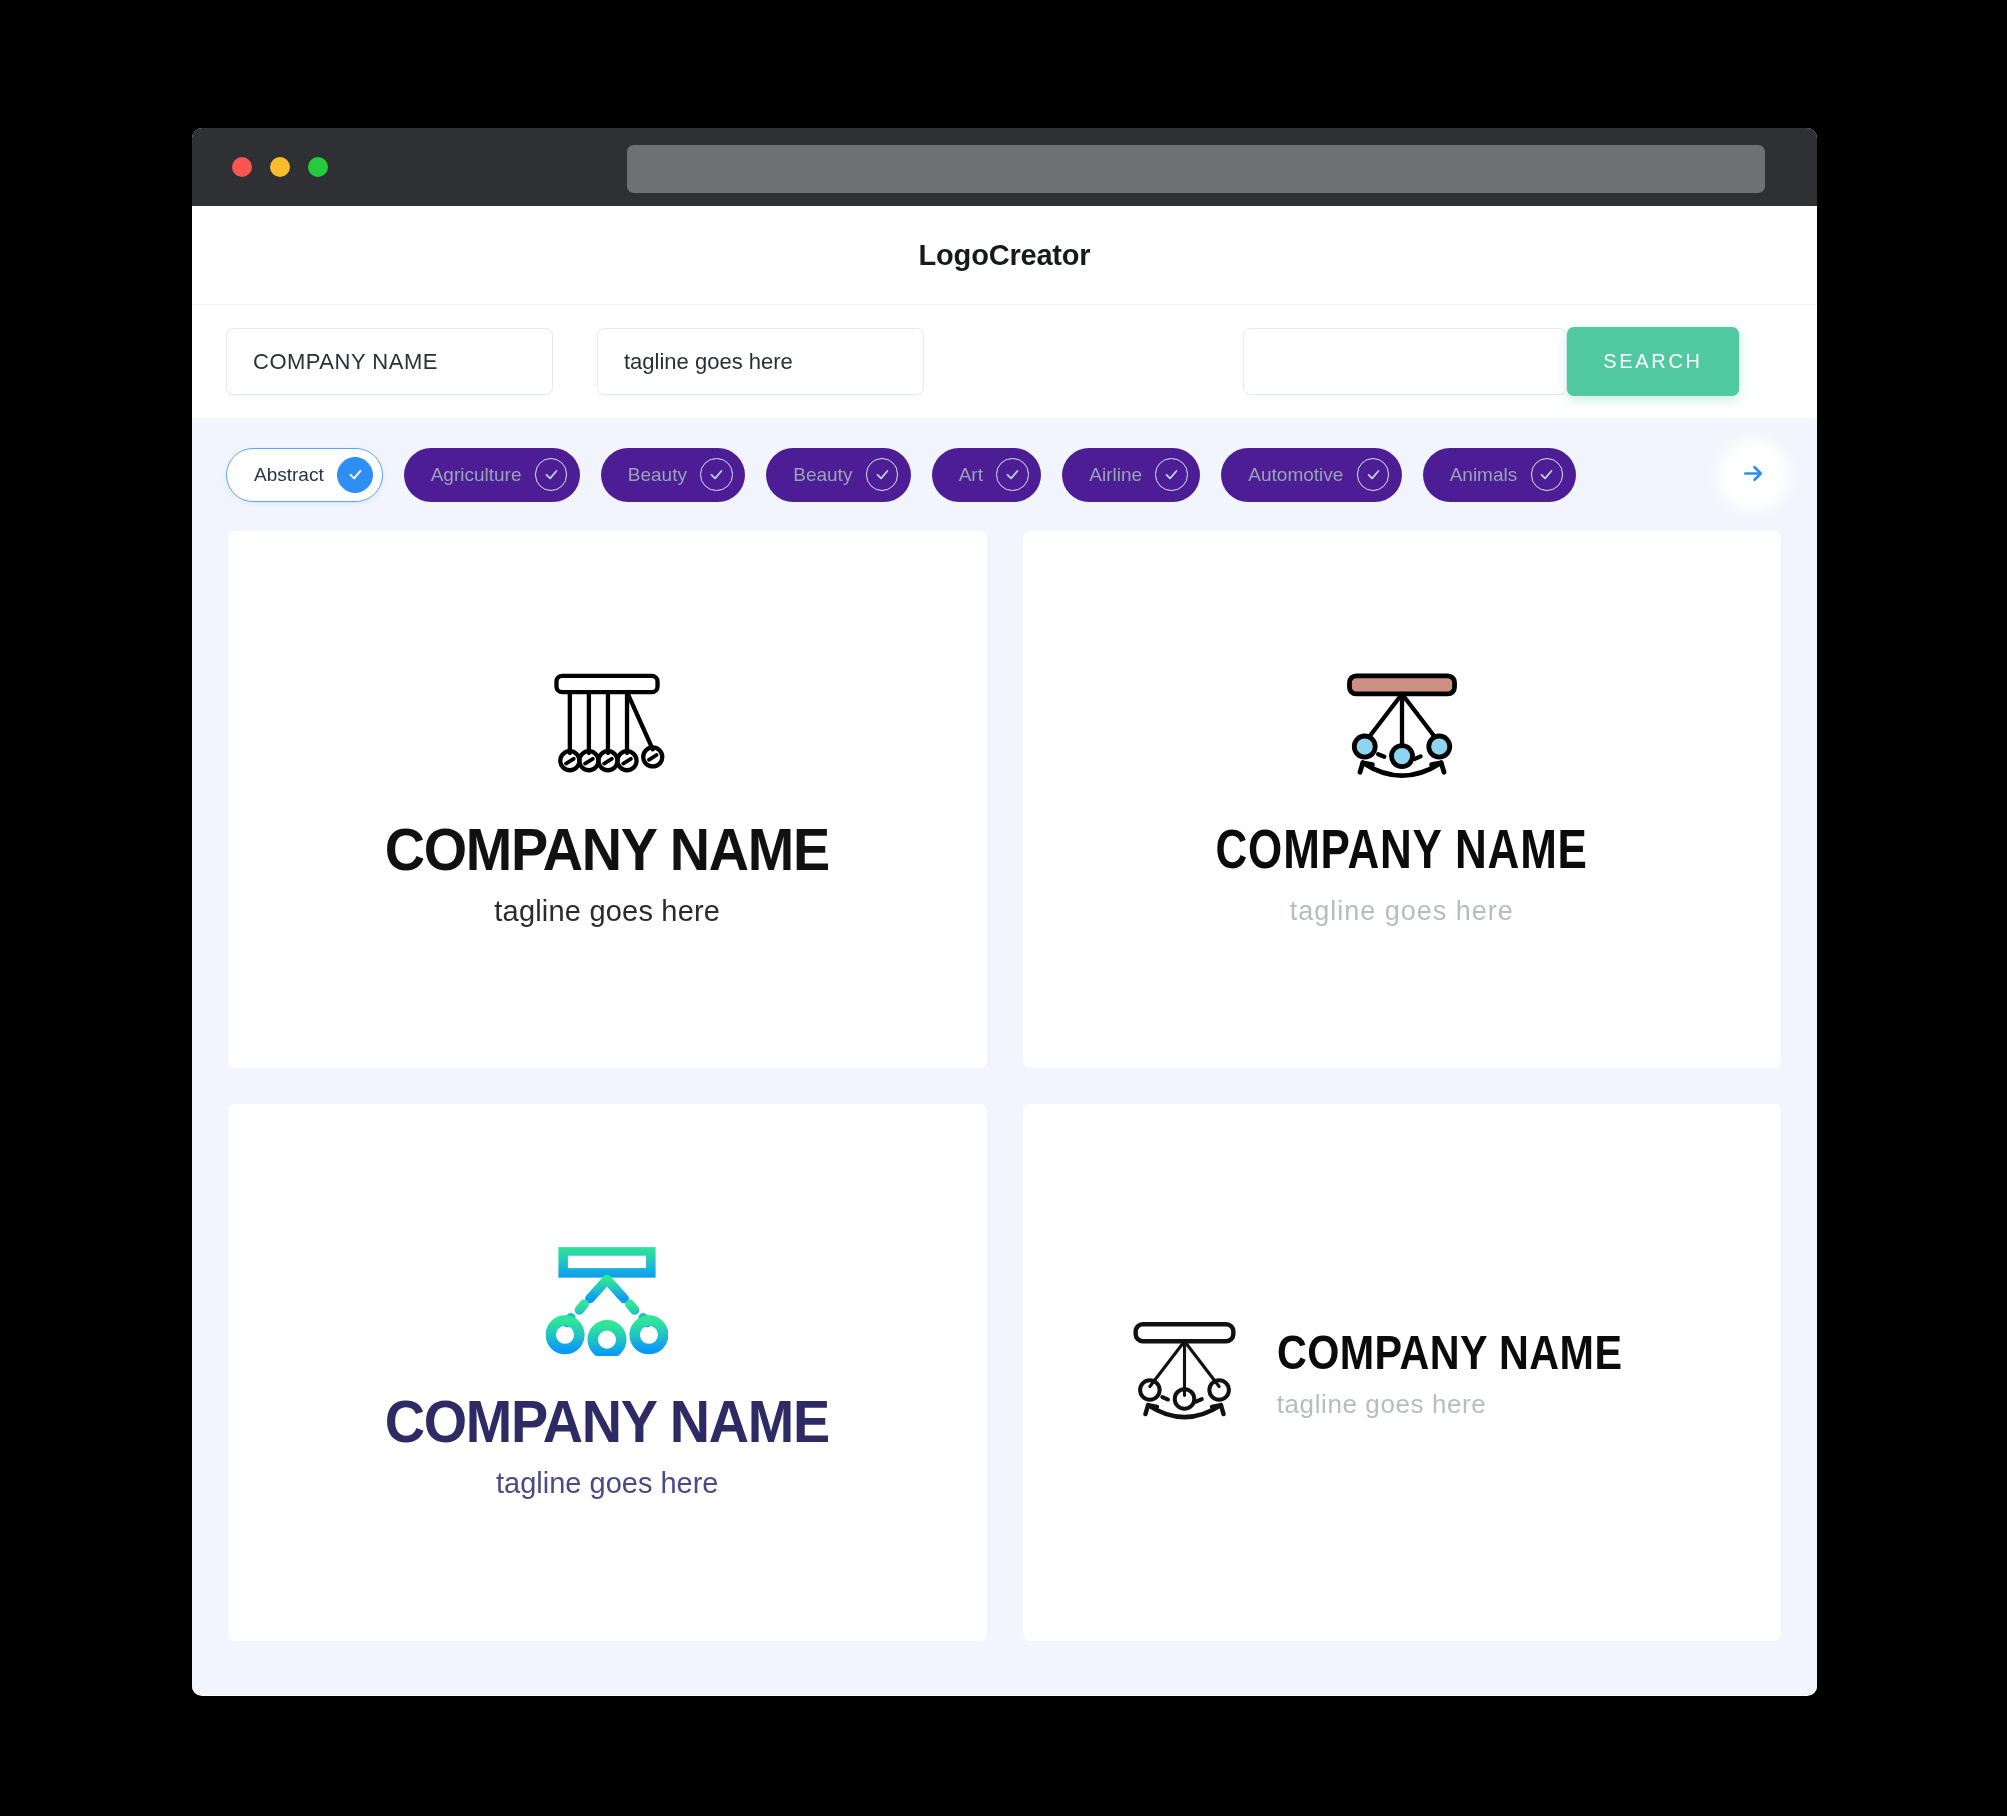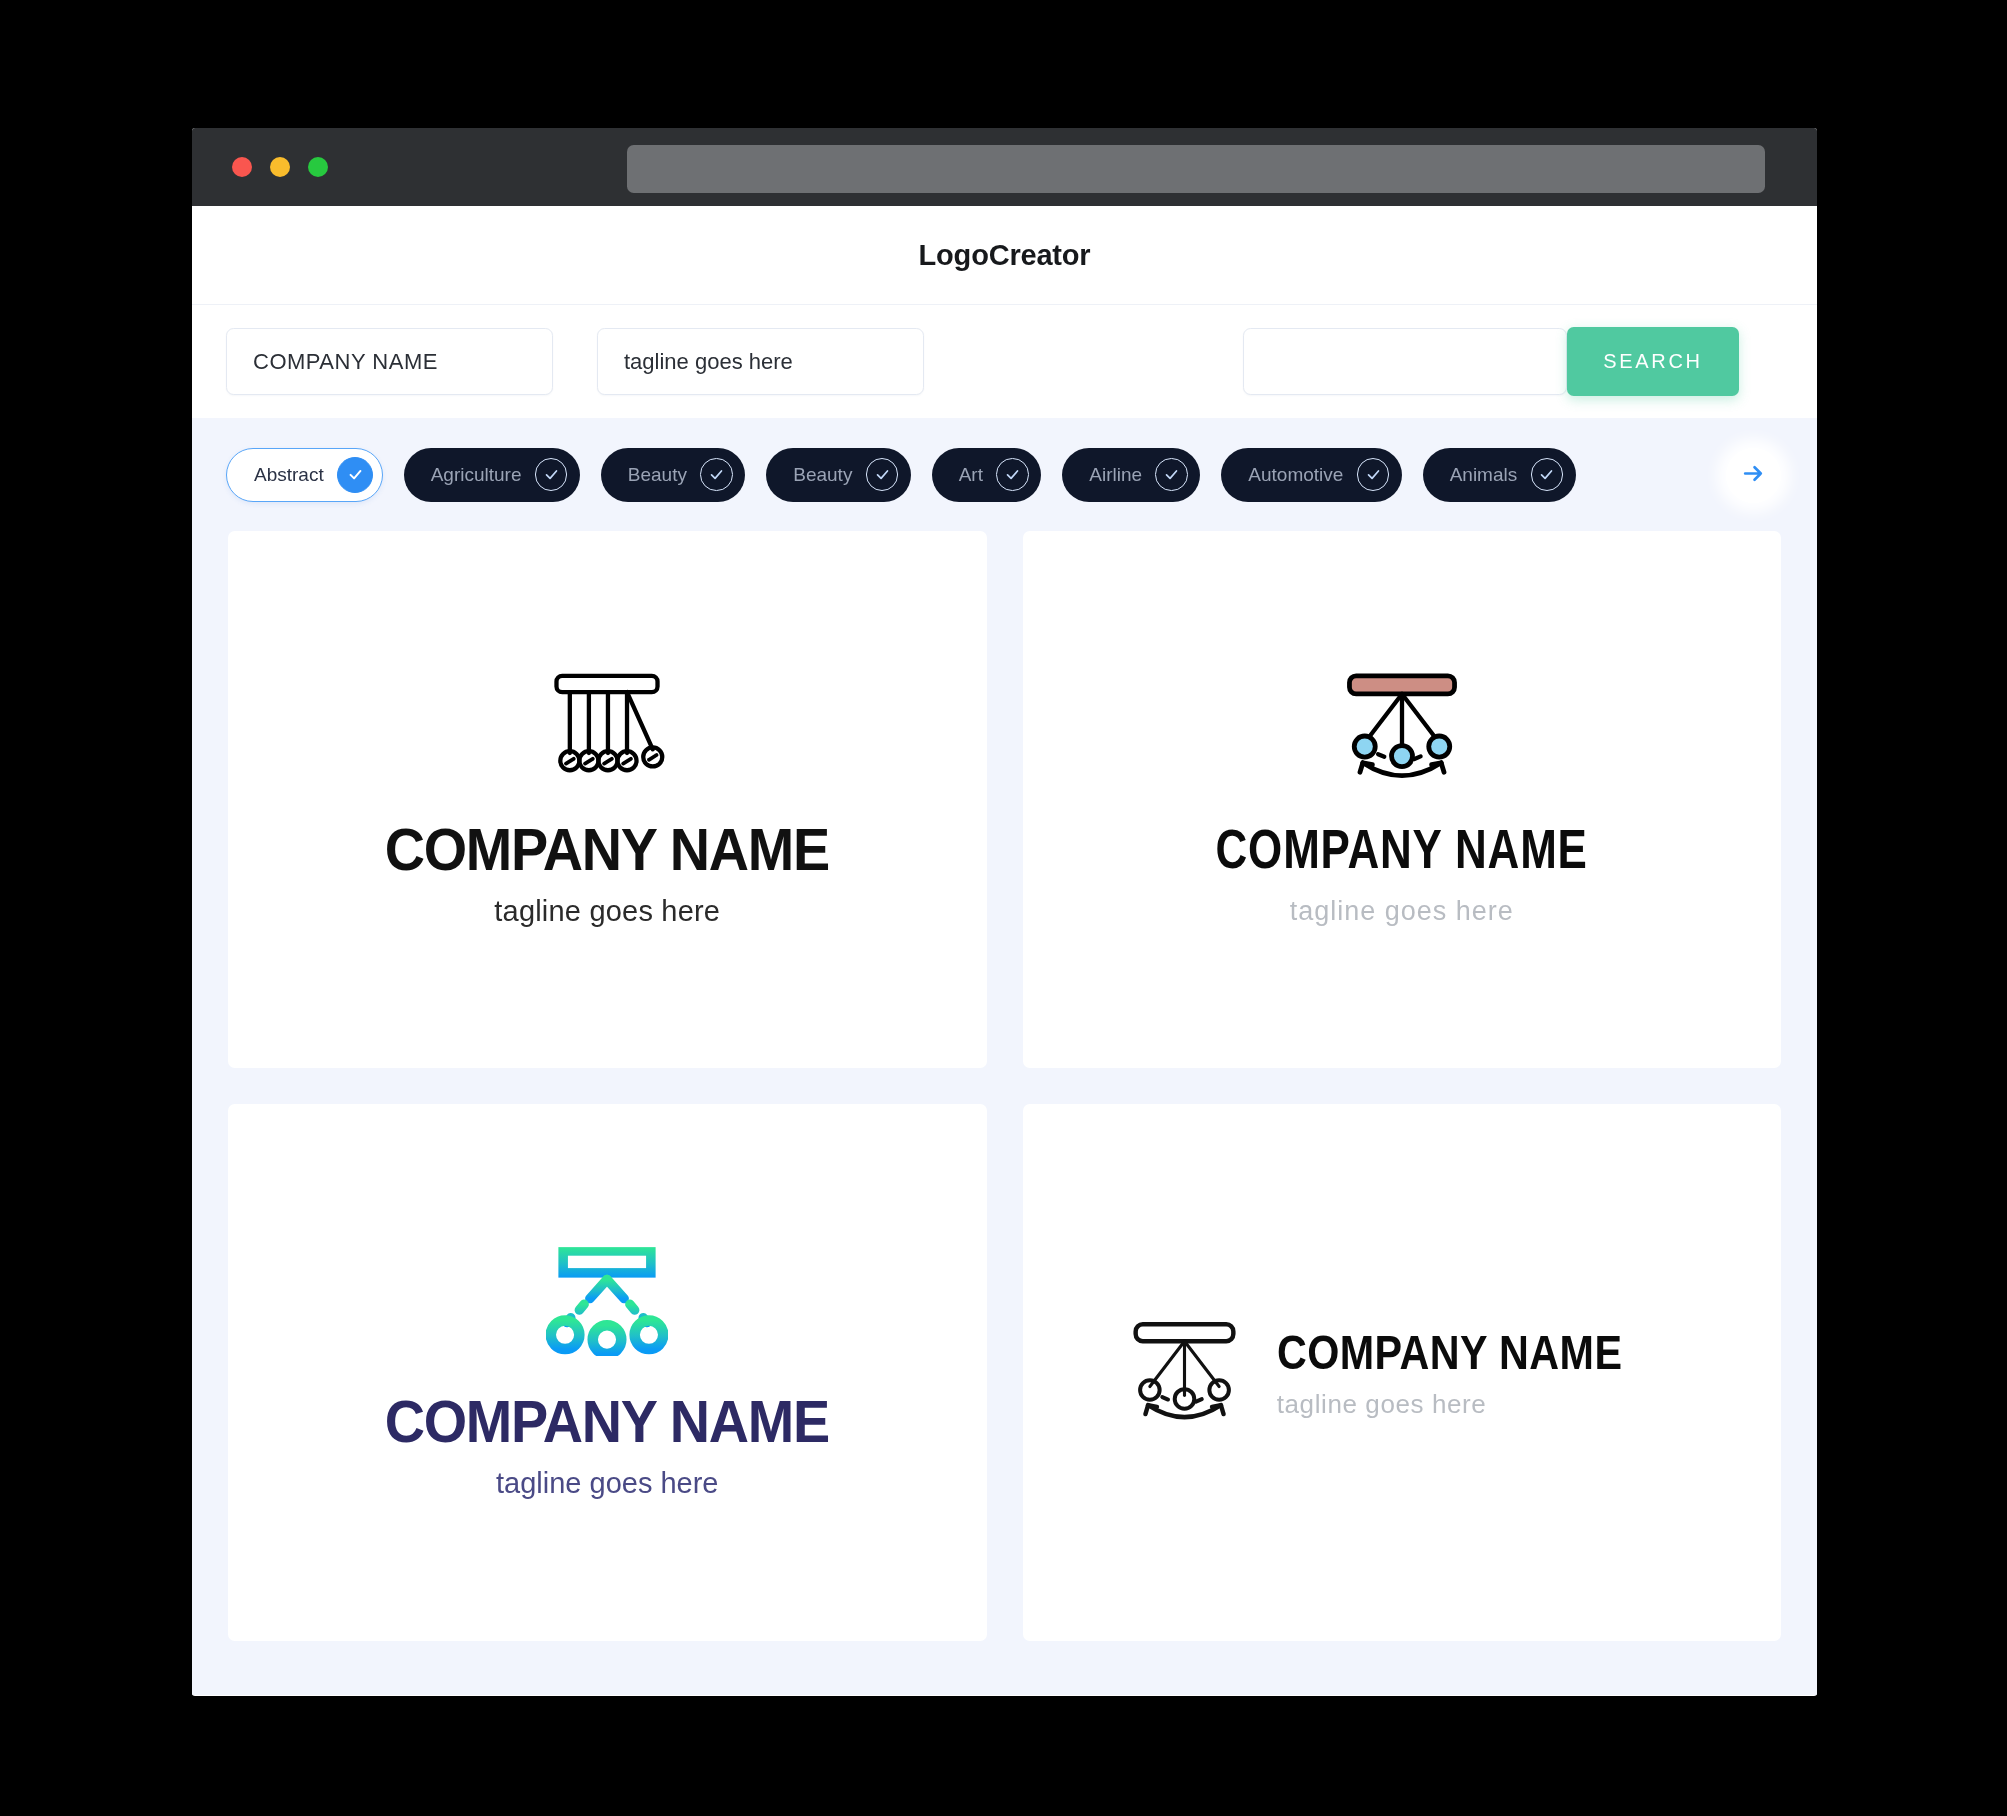--- a/index.html
+++ b/index.html
@@ -19,21 +19,21 @@
     background: #000000;
   }
 
   
   .browser-window {
     position: absolute;
     left: 192px;
     top: 128px;
     width: 1625px;
     height: 1568px;
-    border-radius: 3px;
+    border-radius: 10px;
     overflow: hidden;
     background: #ffffff;
     box-shadow: 0 9.6px 38px rgba(0,0,0,0.35);
   }
 
   .titlebar {
     position: relative;
     height: 78px;
     background: #2e3033;
     display: flex;
@@ -130,21 +130,21 @@
     align-items: center;
     padding: 26px 0 26px 34px;
     gap: 0;
     position: relative;
     overflow: hidden;
     height: 113px;
   }
   .pill {
     height: 54px;
     border-radius: 27px;
-    background: #0f172a;
+    background: #4c1d95;
     display: flex;
     align-items: center;
     padding: 0 12.4px 0 27px;
     margin-right: 21px;
     flex: 0 0 auto;
     cursor: pointer;
   }
   .pill .label {
     font-size: 19px;
     color: #9aa3b5;

